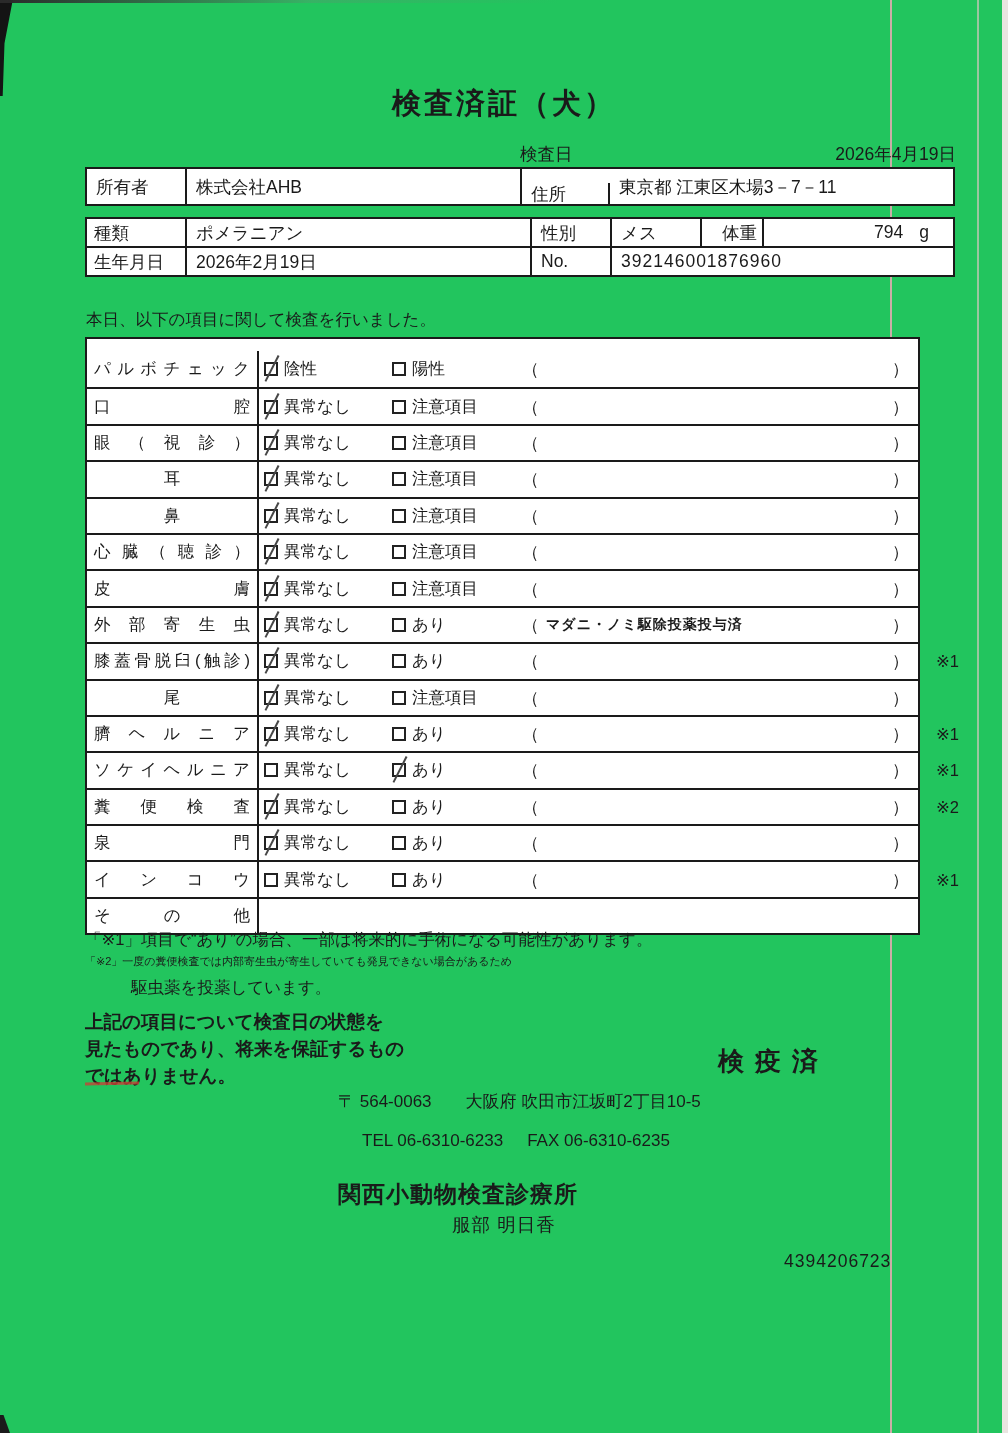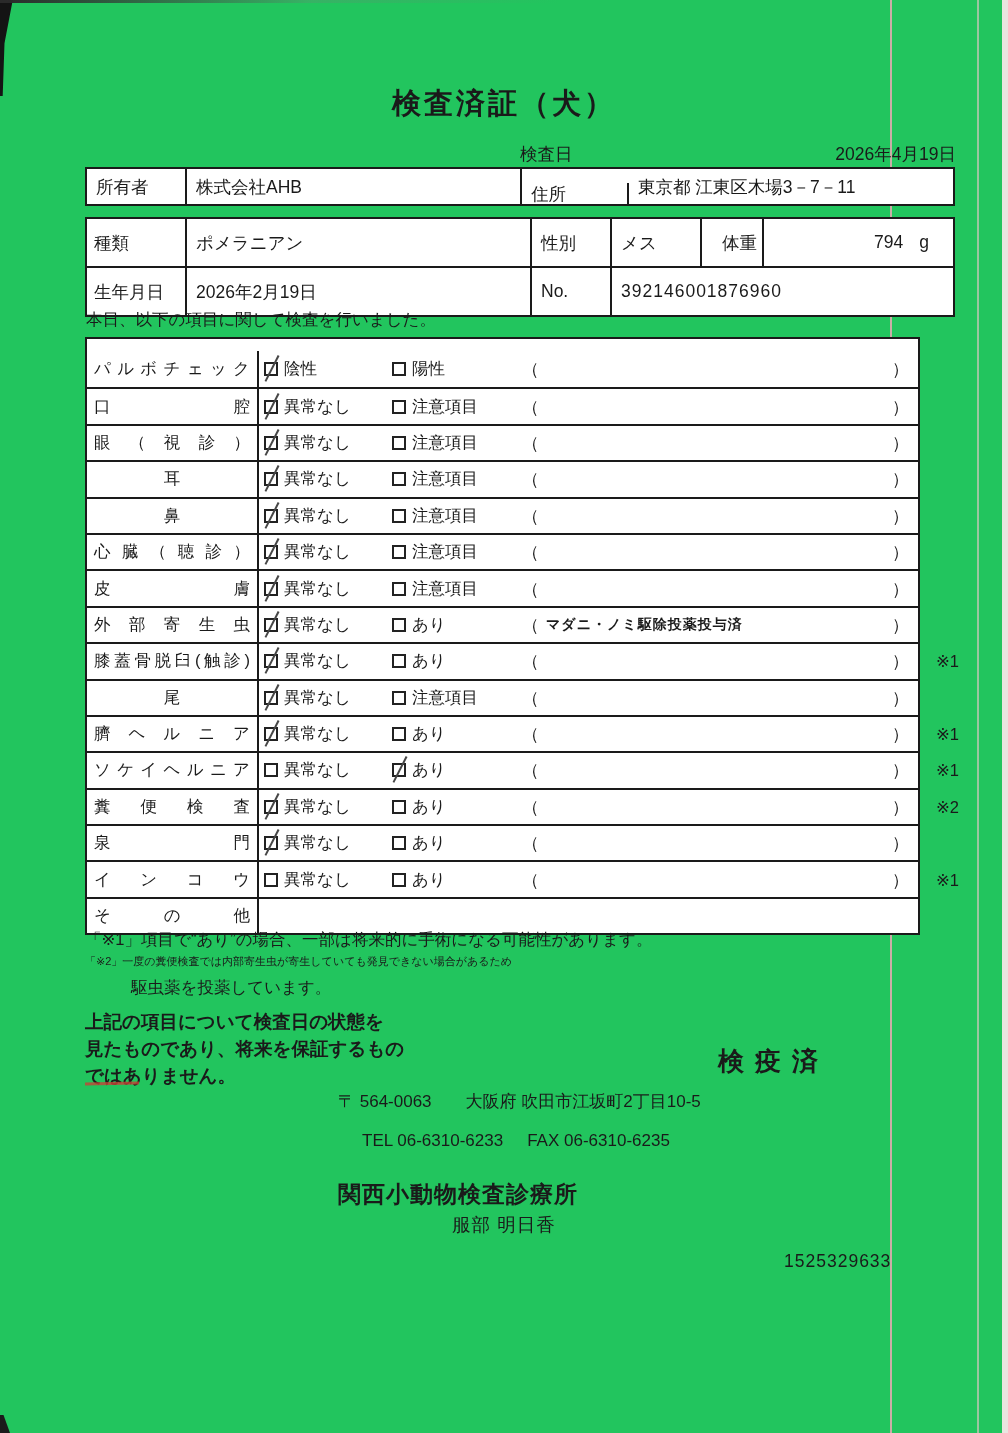--- a/index.html
+++ b/index.html
@@ -18,24 +18,24 @@
   
   .tbl{border:2px solid #1a1a1a;box-sizing:border-box;background:#fff;}
   .trow{display:flex;box-sizing:border-box;}
   .cell{display:flex;align-items:center;box-sizing:border-box;font-size:17.5px;padding-left:9px;overflow:hidden;white-space:nowrap;}
   .br{border-right:2px solid #1a1a1a;}
   .bb{border-bottom:2px solid #1a1a1a;}
 
   .owner-table{top:167px;left:85px;width:870px;height:39px;display:flex;}
   .owner-table .c1{width:100px;}
   .owner-table .c2{width:335px;}
-  .owner-table .c3{width:107px;margin-top:14px;}
+  .owner-table .c3{width:88px;margin-top:14px;}
   .owner-table .c4{flex:1;}
 
-  .info-table{top:217px;left:85px;width:870px;height:100px;display:flex;flex-direction:column;}
+  .info-table{top:217px;left:85px;width:870px;height:60px;display:flex;flex-direction:column;}
   .info-table .trow{flex:1;}
   .info-table .k1{width:100px;padding-left:7px;}
   .info-table .v1{width:345px;}
   .info-table .k2{width:80px;}
   .info-table .v2{width:90px;}
   .info-table .k3{width:62px;padding-left:20px;}
   .weight-cell{flex:1;justify-content:flex-end;padding-right:24px;gap:16px;}
   .info-table .v4{flex:1;letter-spacing:1px;}
 
   .intro{top:309px;left:86px;font-size:16.5px;}
@@ -422,15 +422,15 @@
     <span>〒 564-0063</span>
     <span>大阪府 吹田市江坂町2丁目10-5</span>
   </div>
   <div class="abs tel-row">
     <span>TEL 06-6310-6233</span>
     <span>FAX 06-6310-6235</span>
   </div>
   <div class="abs clinic-name">関西小動物検査診療所</div>
   <div class="abs clinic-person">服部 明日香</div>
 
-  <div class="abs serial">1525329633</div>
+  <div class="abs serial">4394206723</div>
 
 </div>
 
 </body></html>

